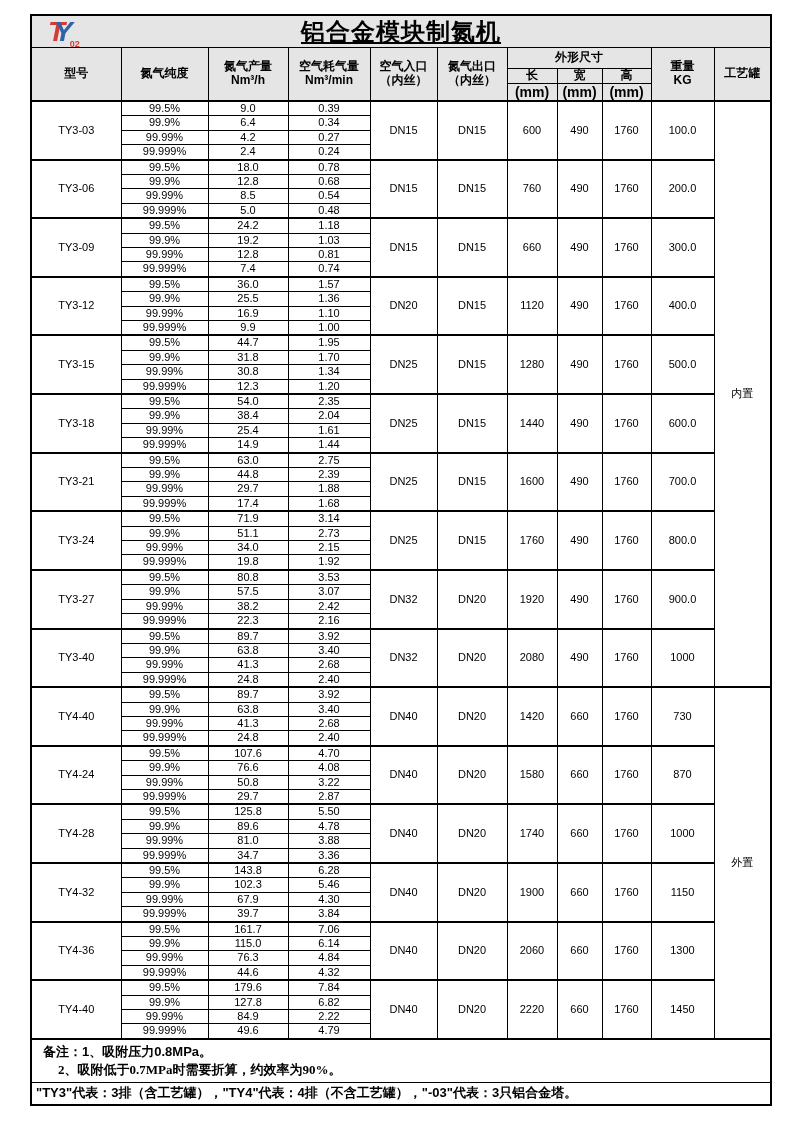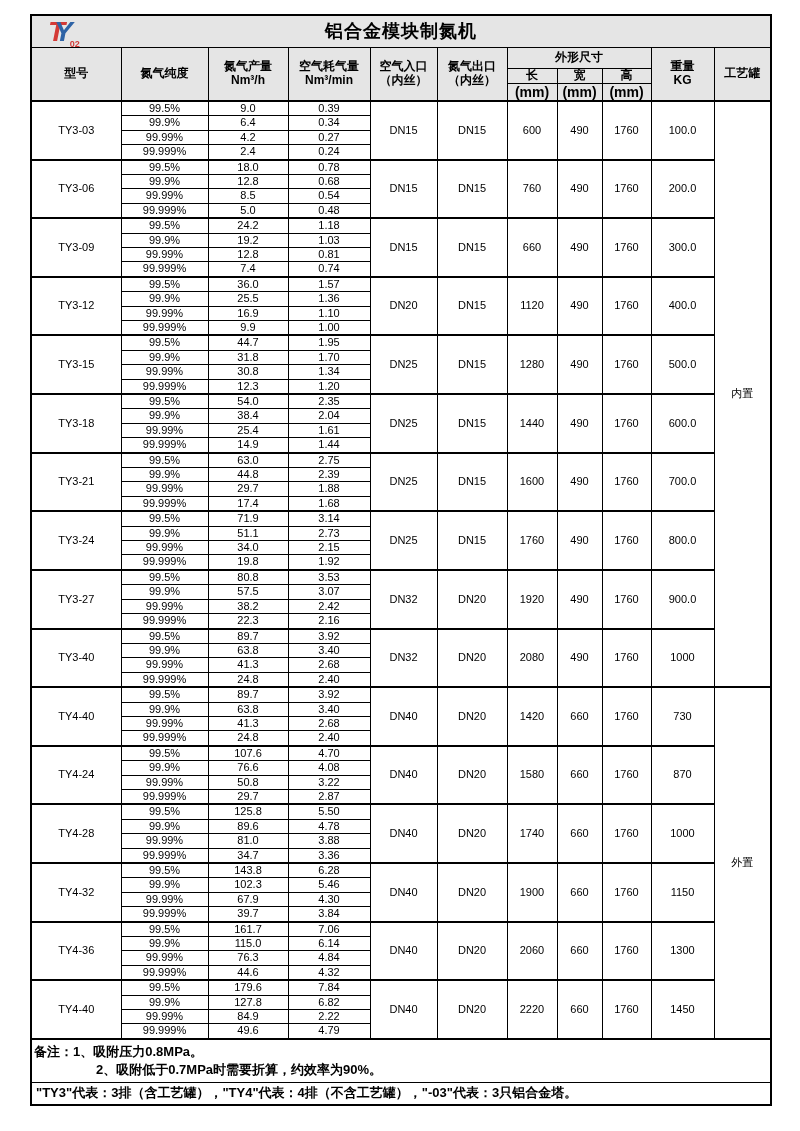--- a/index.html
+++ b/index.html
@@ -10,43 +10,43 @@
   table.spec {
     position:absolute; left:30px; top:14px; width:740px;
     border-collapse:collapse; table-layout:fixed;
     border:2px solid #000;
   }
   td { border:1px solid #000; padding:0; text-align:center; vertical-align:middle; overflow:hidden; }
 
   
   .title-cell { height:31px; position:relative; }
   .blue-bg { background:#e5e5e5; }
-  .doc-title { font-size:18px; font-weight:bold; letter-spacing:1px; }
+  .doc-title { font-size:24px; font-weight:bold; letter-spacing:1px;text-decoration:underline; }
   .logo { position:absolute; left:16px; top:1px; white-space:nowrap; line-height:29px; }
   .logo-t { color:#D43A36; font-weight:bold; font-style:italic; font-size:28px; letter-spacing:-2px; }
   .logo-y { color:#2E63A6; font-weight:bold; font-style:italic; font-size:28px; margin-left:-9px; }
   .logo-sub { color:#D43A36; font-weight:bold; font-size:9px; margin-left:-3px; vertical-align:-6px; }
 
   
   .hrowA td { height:20px; }
   .hrowB td, .hrowC td { height:13px; }
   thead td { font-weight:bold; font-size:12px; line-height:1.15; }
   .hrowC td { font-size:14px; }
 
   
   tbody.data td { height:13.4px; line-height:13.4px; font-size:11px; font-weight:normal; }
   td.model-cell { font-size:12px; }
   td.tank-cell { font-size:13px; font-weight:bold; }
   tr.block-start td { border-top:2px solid #000; }
 
   
   tbody.notes-section td { text-align:left; font-size:13px; font-weight:bold; }
   .notes-cell { height:42px; border-top:2px solid #000; }
-  .notes-cell .note-line1 { padding-left:2px; }
-  .notes-cell .note-line2 { padding-left:64px; }
+  .notes-cell .note-line1 { padding-left:11px; }
+  .notes-cell .note-line2 { padding-left:26px;font-family:Liberation Serif, serif; }
   .footnote-cell { height:21px; padding-left:4px; }
 </style>
 </head>
 <body>
 
 <div class="sheet">
   <table class="spec">
     <colgroup>
       <col style="width:90px">
         <col style="width:87px">

